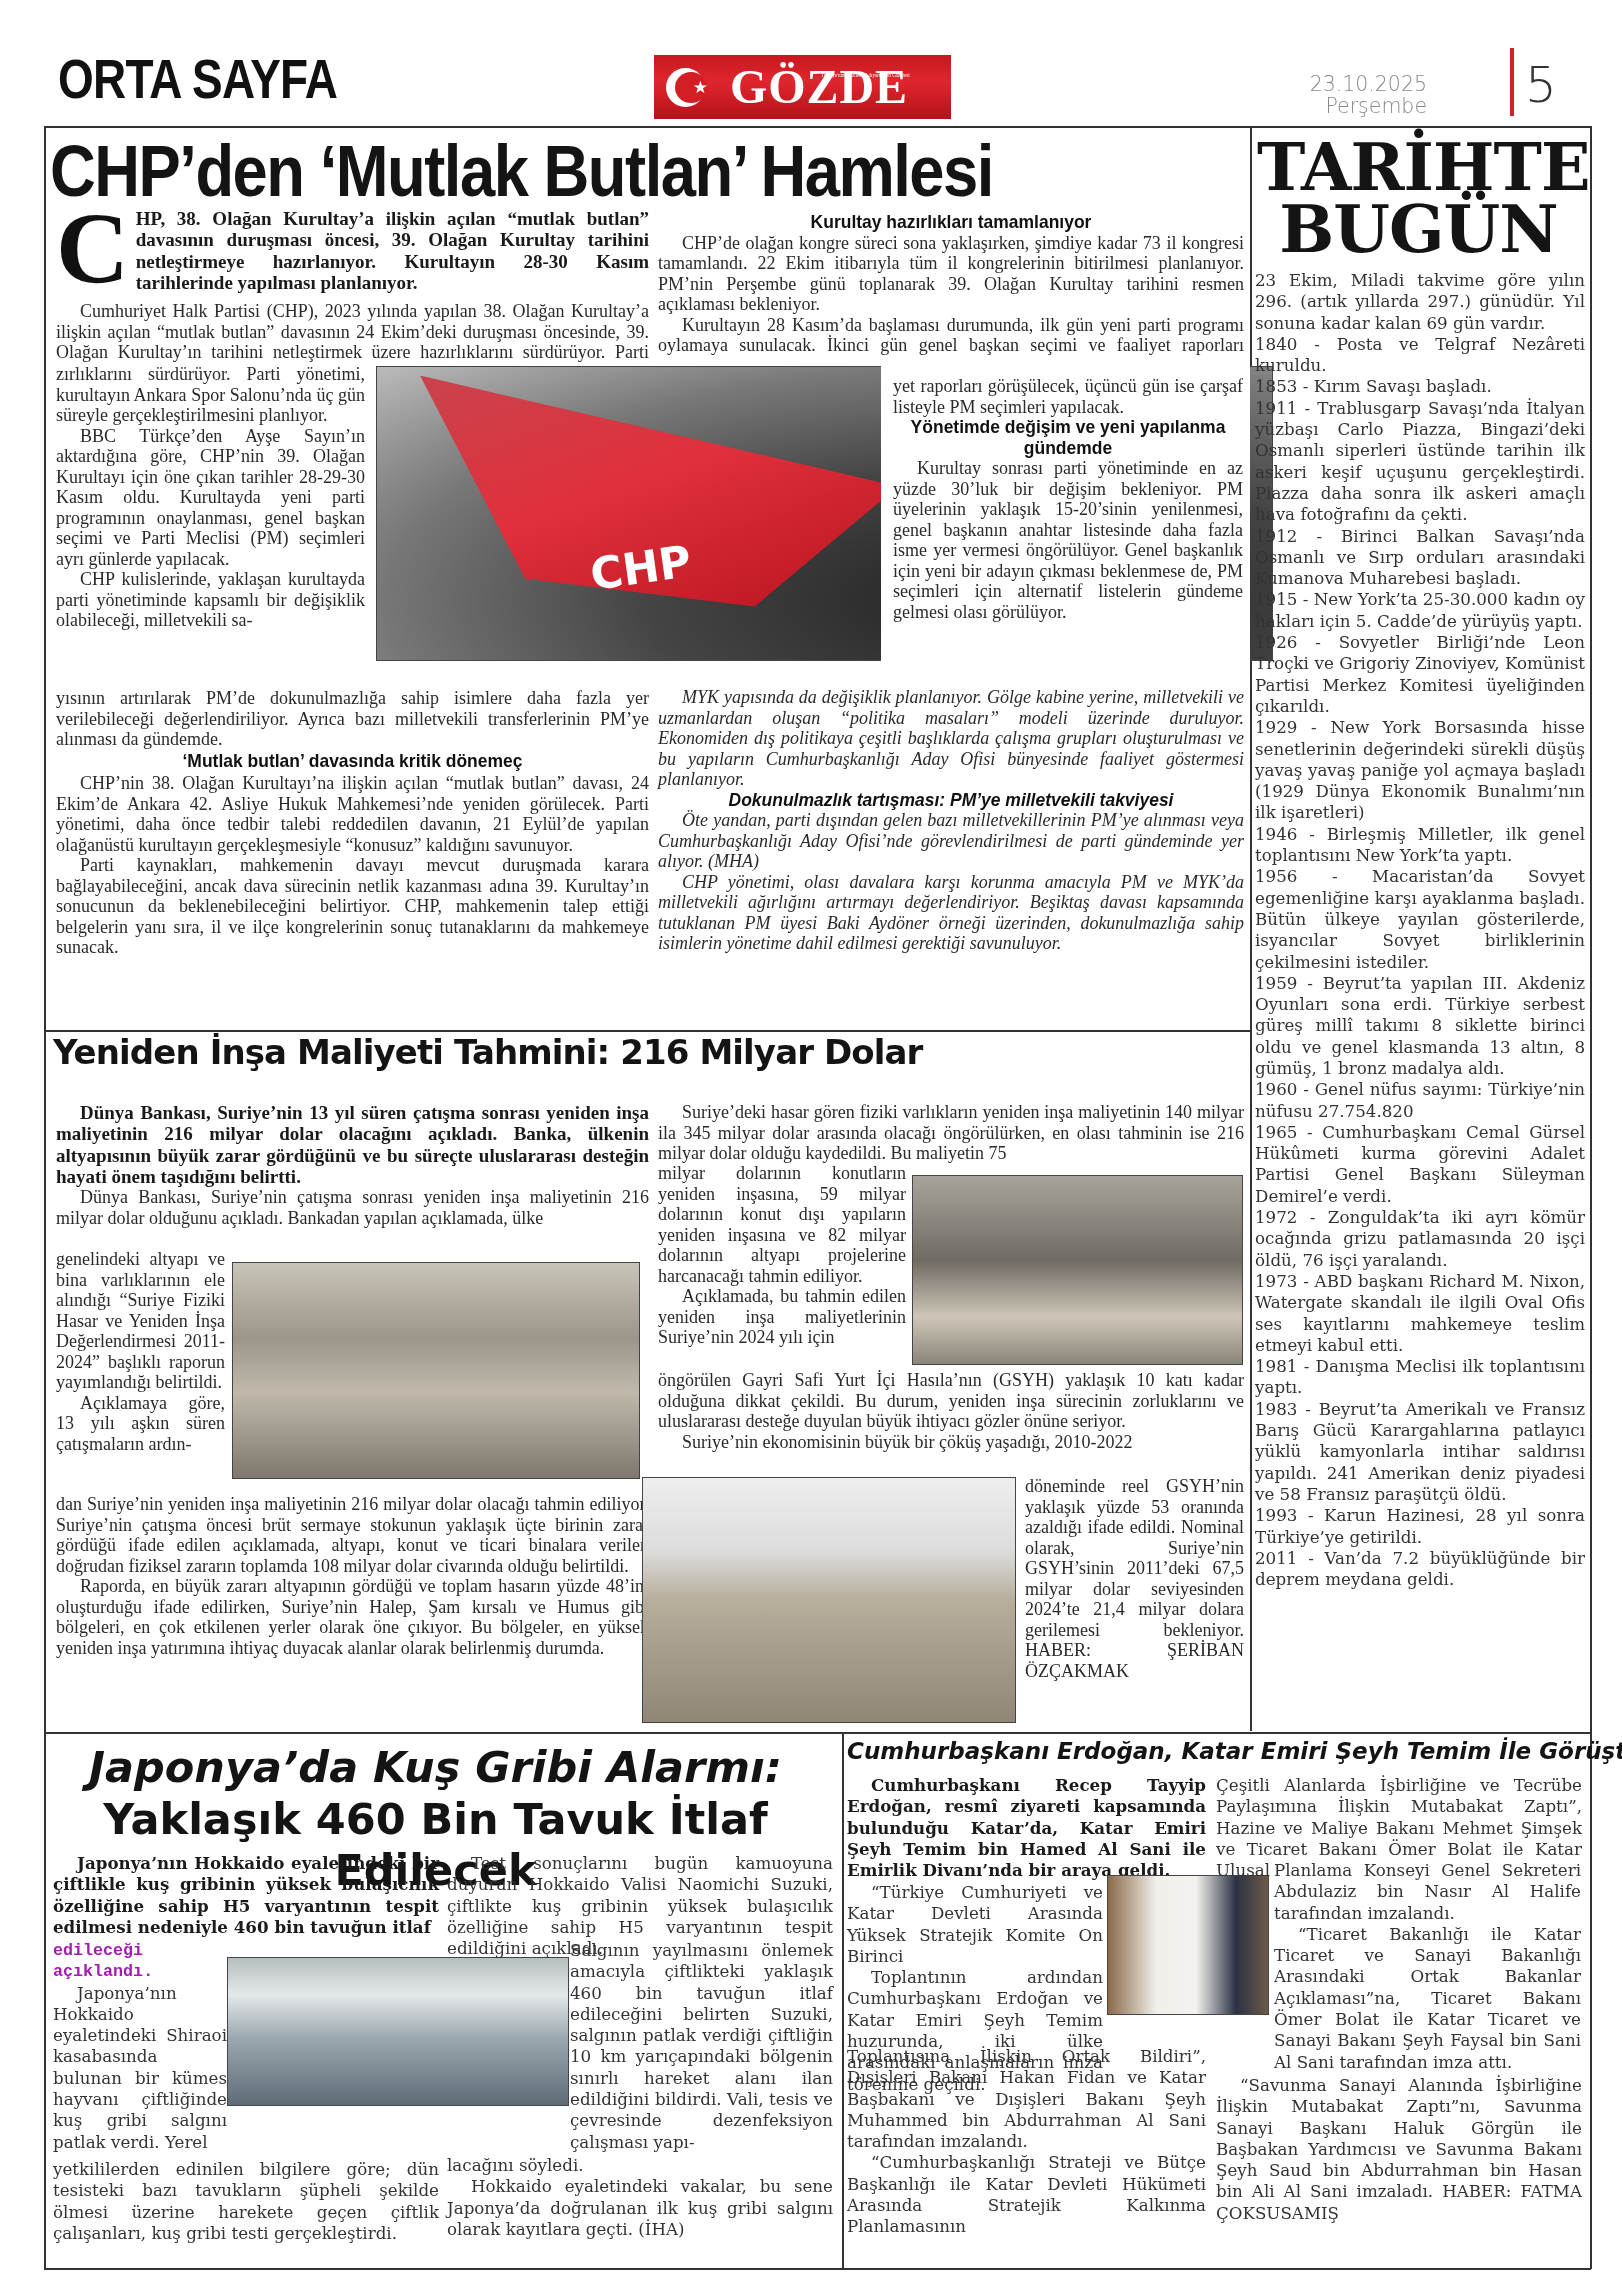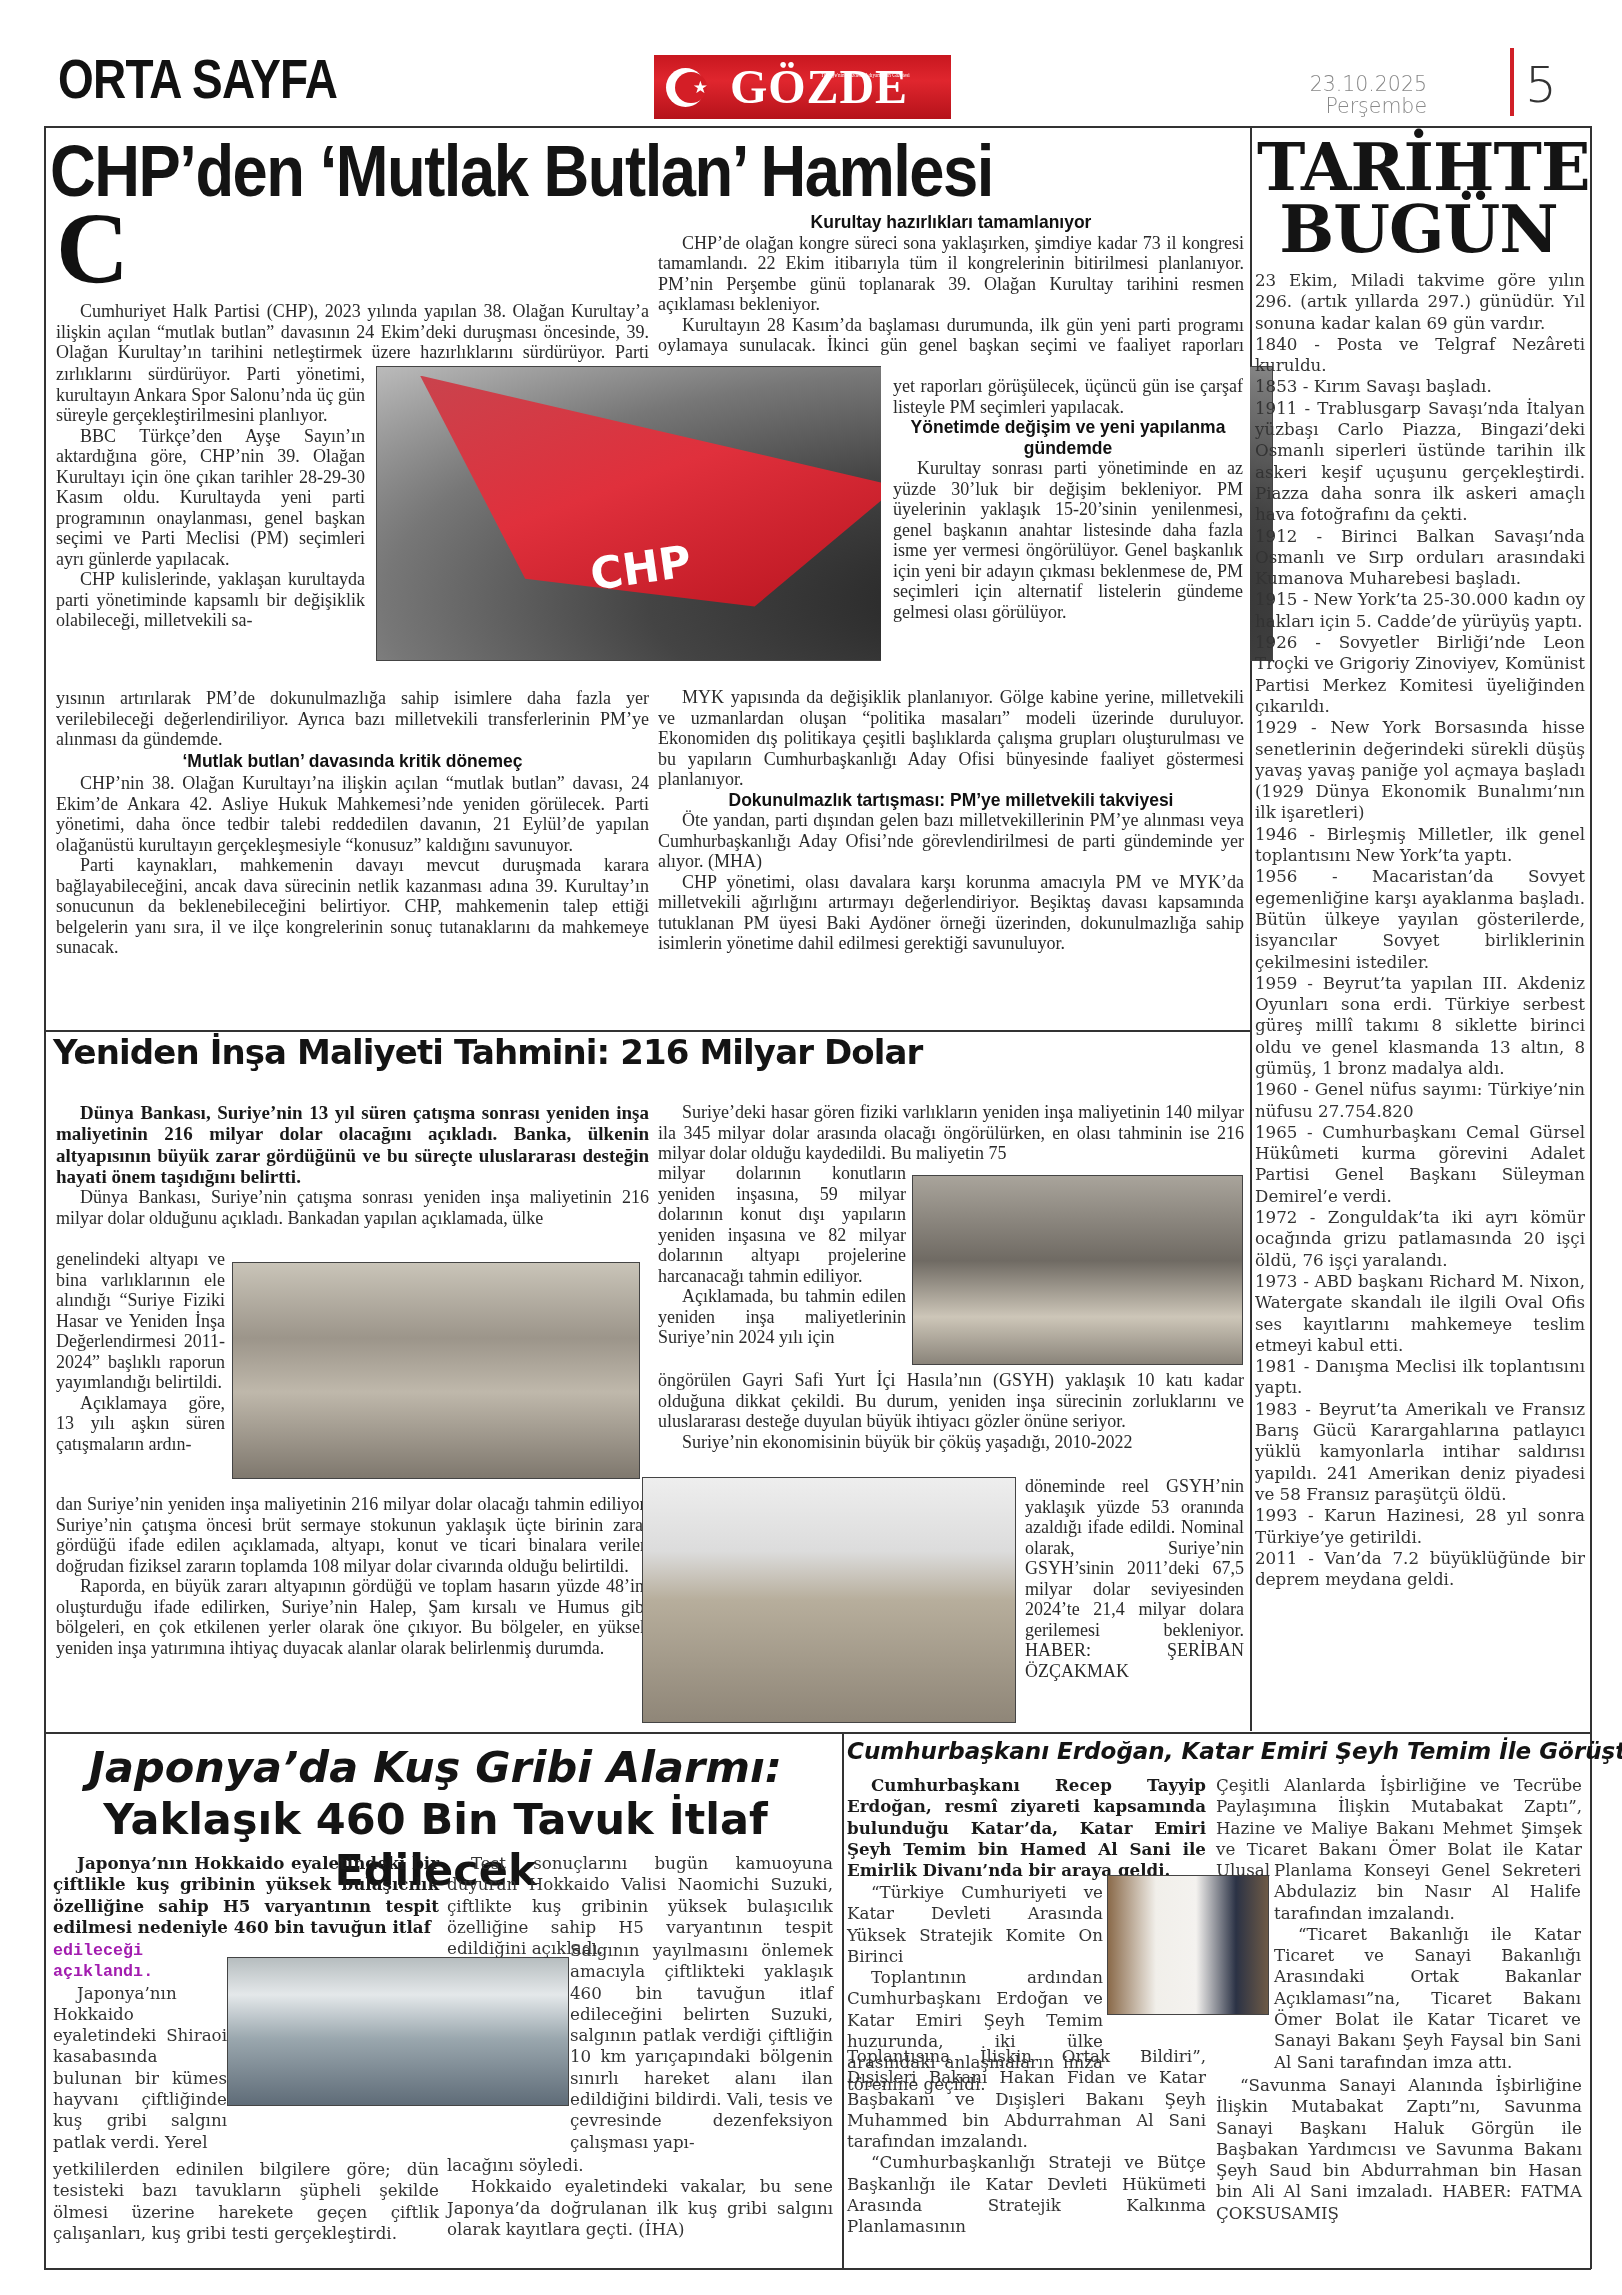--- a/index.html
+++ b/index.html
@@ -76,20 +76,21 @@
 <div class="rule" style="left:1250px; top:126px; width:1.7px; height:1605px;"></div>
 <div class="rule" style="left:44px; top:1030px; width:1206px; height:1.7px;"></div>
 <div class="rule" style="left:44px; top:1732px; width:1547px; height:1.7px;"></div>
 <div class="rule" style="left:842px; top:1732px; width:1.7px; height:538px;"></div>
 
 <h1 class="hl" id="chp-headline">CHP’den ‘Mutlak Butlan’ Hamlesi</h1>
 
 <div class="col" style="left:56px; top:208px; width:593px;">
   <p class="noindent lead" style="font-size:19px;line-height:21.3px;">
     <span class="dropcap">C</span>
+    <span>HP, 38. Olağan Kurultay’a ilişkin açılan “mutlak butlan” davasının duruşması öncesi, 39. Olağan Kurultay tarihini netleştirmeye hazırlanıyor. Kurultayın 28-30 Kasım tarihlerinde yapılması planlanıyor.</span>
   </p>
 </div>
 <div class="col" style="left:56px; top:301px; width:593px; height:61px; overflow:hidden;">
   <p>Cumhuriyet Halk Partisi (CHP), 2023 yılında yapılan 38. Olağan Kurultay’a ilişkin açılan “mutlak butlan” davasının 24 Ekim’deki duruşması öncesinde, 39. Olağan Kurultay’ın tarihini netleştirmek üzere hazırlıklarını sürdürüyor. Parti yönetimi, kurultayın Ankara Spor Salonu’nda üç gün süreyle gerçekleştirilmesini planlıyor.</p>
 </div>
 
 <div class="col" style="left:56px; top:364px; width:309px; height:325px; overflow:hidden;">
   <p class="noindent">zırlıklarını sürdürüyor. Parti yönetimi, kurultayın Ankara Spor Salonu’nda üç gün süreyle gerçekleştirilmesini planlıyor.</p>
   <p>BBC Türkçe’den Ayşe Sayın’ın aktardığına göre, CHP’nin 39. Olağan Kurultayı için öne çıkan tarihler 28-29-30 Kasım oldu. Kurultayda yeni parti programının onaylanması, genel başkan seçimi ve Parti Meclisi (PM) seçimleri ayrı günlerde yapılacak.</p>
   <p>CHP kulislerinde, yaklaşan kurultayda parti yönetiminde kapsamlı bir değişiklik olabileceği, milletvekili sa-</p>
@@ -111,21 +112,21 @@
 <div class="col" style="left:658px; top:212px; width:586px;">
   <p class="sub">Kurultay hazırlıkları tamamlanıyor</p>
   <p>CHP’de olağan kongre süreci sona yaklaşırken, şimdiye kadar 73 il kongresi tamamlandı. 22 Ekim itibarıyla tüm il kongrelerinin bitirilmesi planlanıyor. PM’nin Perşembe günü toplanarak 39. Olağan Kurultay tarihini resmen açıklaması bekleniyor.</p>
   <p style="height:41px; overflow:hidden;">Kurultayın 28 Kasım’da başlaması durumunda, ilk gün yeni parti programı oylamaya sunulacak. İkinci gün genel başkan seçimi ve faaliyet raporları görüşülecek, üçüncü gün ise çarşaf listeyle PM seçimleri yapılacak.</p>
 </div>
 <div class="col" style="left:893px; top:376px; width:350px;">
   <p class="noindent">yet raporları görüşülecek, üçüncü gün ise çarşaf listeyle PM seçimleri yapılacak.</p>
   <p class="sub">Yönetimde değişim ve yeni yapılanma gündemde</p>
   <p>Kurultay sonrası parti yönetiminde en az yüzde 30’luk bir değişim bekleniyor. PM üyelerinin yaklaşık 15-20’sinin yenilenmesi, genel başkanın anahtar listesinde daha fazla isme yer vermesi öngörülüyor. Genel başkanlık için yeni bir adayın çıkması beklenmese de, PM seçimleri için alternatif listelerin gündeme gelmesi olası görülüyor.</p>
 </div>
-<div class="col" style="left:658px; top:687px; width:586px;">
+<div class="col" style="left:658px; top:687px; width:586px;font-style:italic;">
   <p>MYK yapısında da değişiklik planlanıyor. Gölge kabine yerine, milletvekili ve uzmanlardan oluşan “politika masaları” modeli üzerinde duruluyor. Ekonomiden dış politikaya çeşitli başlıklarda çalışma grupları oluşturulması ve bu yapıların Cumhurbaşkanlığı Aday Ofisi bünyesinde faaliyet göstermesi planlanıyor.</p>
   <p class="sub">Dokunulmazlık tartışması: PM’ye milletvekili takviyesi</p>
   <p>Öte yandan, parti dışından gelen bazı milletvekillerinin PM’ye alınması veya Cumhurbaşkanlığı Aday Ofisi’nde görevlendirilmesi de parti gündeminde yer alıyor. (MHA)</p>
   <p>CHP yönetimi, olası davalara karşı korunma amacıyla PM ve MYK’da milletvekili ağırlığını artırmayı değerlendiriyor. Beşiktaş davası kapsamında tutuklanan PM üyesi Baki Aydöner örneği üzerinden, dokunulmazlığa sahip isimlerin yönetime dahil edilmesi gerektiği savunuluyor.</p>
 </div>
 
 <div class="abs" id="tarihte-title">
   <div>TARİHTE</div>
   <div>BUGÜN</div>
 </div>

